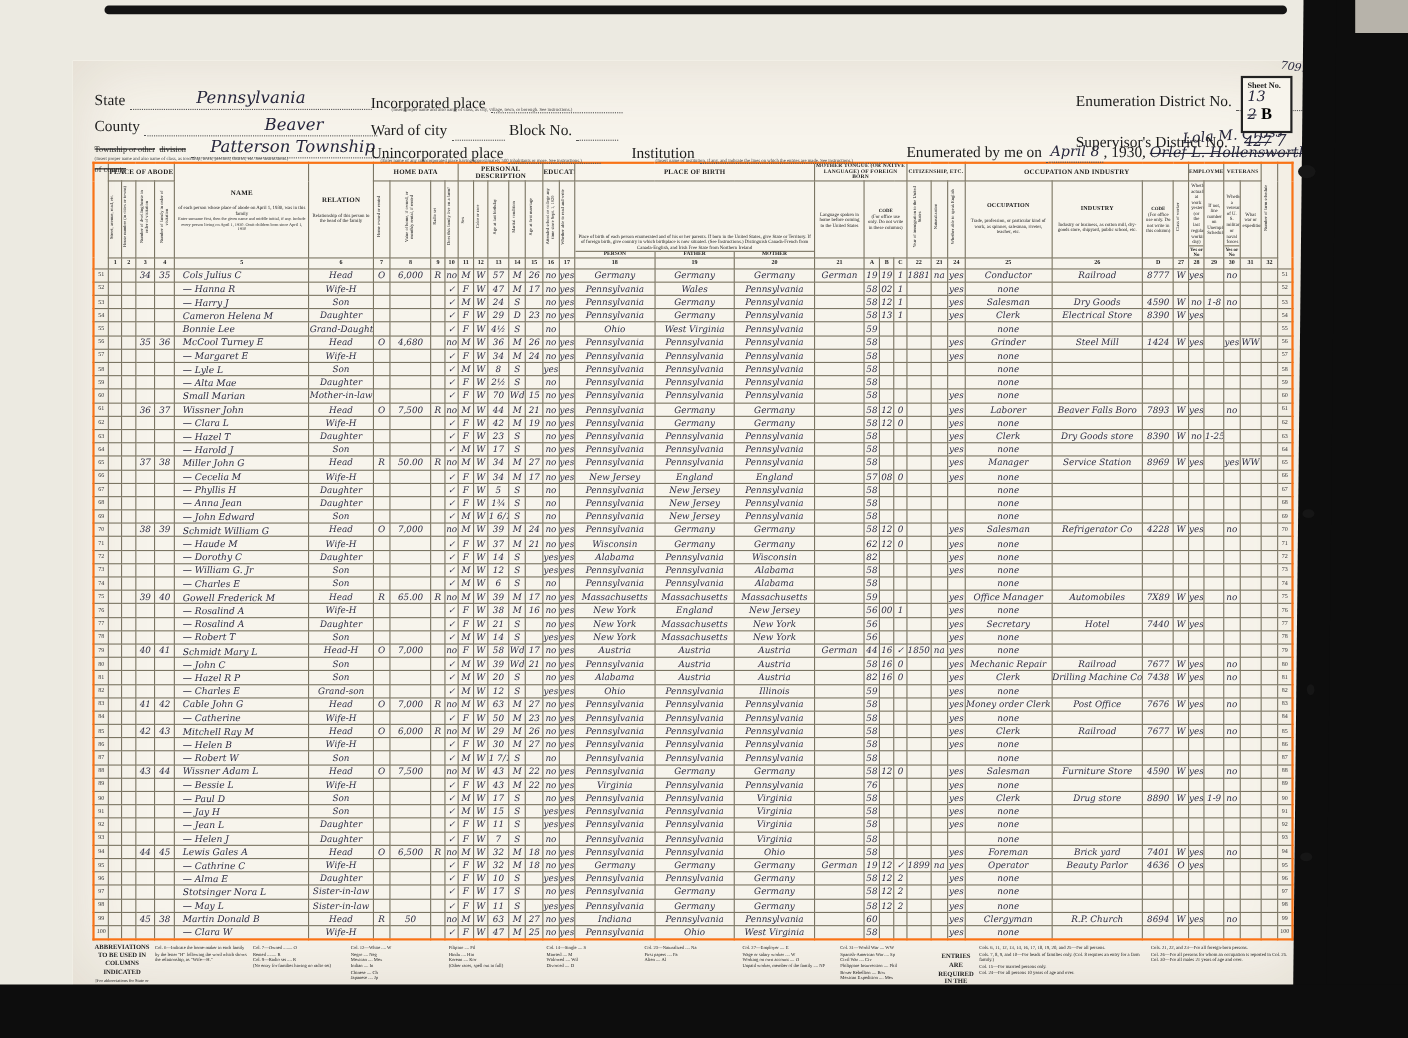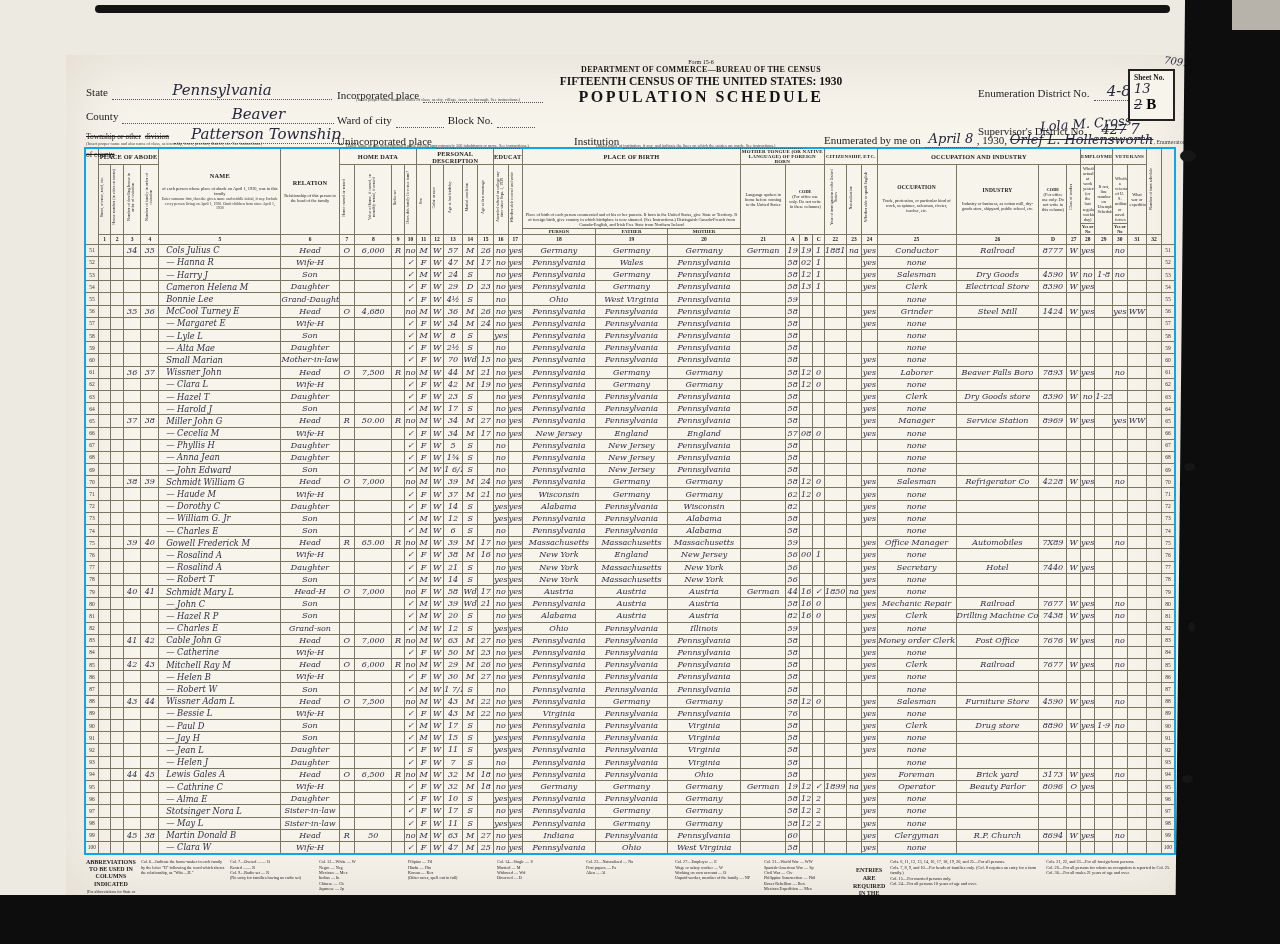--- a/index.html
+++ b/index.html
@@ -7,37 +7,37 @@
   #scan{background:#eceae1;}
   #rstrip{position:absolute;right:0;top:0;width:86px;height:944px;background:#0d0d0d;}
   #rstrip-edge{position:absolute;right:70px;top:-10px;width:30px;height:980px;background:#0d0d0d;transform:rotate(.6deg);}
   #corner-blob{position:absolute;right:0;top:0;width:48px;height:30px;background:#b7b3aa;}
   #bstrip{position:absolute;left:0;bottom:0;width:1280px;height:49px;background:#0d0d0d;}
   #topbar{position:absolute;left:95px;top:5px;width:1075px;height:8px;background:#141414;border-radius:4px;}
   .edge-dot{position:absolute;background:#161616;border-radius:50%;z-index:5;}
   .paper{position:absolute;left:66px;top:55px;width:1128px;height:840px;background:#f7f4ec;box-shadow:inset 0 0 70px rgba(120,100,70,.18);}
   #hdr{position:relative;height:92px;}
   .fld{position:absolute;white-space:nowrap;}
-  .lbl{font-size:11px;color:#1c1c1c;}
+  .lbl{font-size:14px;color:#1c1c1c;}
   .lbl8{font-size:7.5px;color:#1c1c1c;}
   .tiny{font-size:4.3px;color:#444;}
   .dotl{border-bottom:1px dotted #555;display:inline-block;vertical-align:bottom;text-align:center;}
   .hwv{font-family:"DejaVu Serif",serif;font-style:italic;color:#26263c;font-size:15px;line-height:1;}
   .hw13{font-size:13px;}
   .hw10{font-size:10px;}
   .strike{text-decoration:line-through;}
   .struckword{text-decoration:line-through;}
   #ctr{position:absolute;left:420px;top:4px;width:430px;text-align:center;color:#151515;}
   #ctr .f1{font-size:6px;}
   #ctr .f2{font-size:8px;font-weight:bold;letter-spacing:.3px;}
   #ctr .f3{font-size:11.5px;font-weight:bold;margin-top:1px;}
   #ctr .f4{font-size:16px;font-weight:bold;letter-spacing:2.5px;margin-top:1px;}
   #sheetbox{position:absolute;left:1062px;top:14px;width:47px;height:52px;border:2px solid #222;padding:2px 4px;box-sizing:border-box;background:#f7f4ec;}
   .sig{position:absolute;left:30px;top:-13px;transform:rotate(-4deg);font-size:13px;white-space:nowrap;}
-  #census{border-collapse:collapse;table-layout:fixed;width:1092px;margin:0 0 0 18px;border:2px solid #0ea5e9;}
+  #census{border-collapse:collapse;table-layout:fixed;width:1092px;margin:0 0 0 18px;border:2px solid #f97316;}
   #census th,#census td{border:1px solid #7b7563;padding:0;overflow:hidden;}
   #census thead th{font-family:"Liberation Serif",serif;color:#1b1b1b;vertical-align:middle;}
   .grp{font-size:6.3px;font-weight:bold;letter-spacing:.2px;height:13px;}
   .sm{font-size:5px;}
   .gd{font-size:4.4px;font-weight:normal;line-height:1.15;padding:1px 2px;color:#222;white-space:normal;}
   .gn{font-size:3.9px;font-weight:normal;line-height:1.1;padding:0 2px;color:#333;white-space:normal;}
   .v{writing-mode:vertical-rl;transform:rotate(180deg);font-size:4.1px;font-weight:normal;line-height:1.05;display:inline-block;max-height:56px;overflow:hidden;white-space:normal;width:10px;}
   th.num{font-size:5.5px;font-weight:bold;height:9px;}
   .pfm{display:flex;border-top:1px solid #7b7563;font-size:5px;font-weight:bold;}
   .pfm span{flex:1;border-right:1px solid #7b7563;text-align:center;}
@@ -88,26 +88,20 @@
         <span class="dotl" style="width:48px"></span>
         <span class="lbl">Block No.</span>
         <span class="dotl" style="width:38px"></span>
       </div>
       <div class="fld" style="left:271px;top:76px">
         <span class="lbl">Unincorporated place</span>
         <span class="dotl" style="width:84px"></span>
       </div>
       <div class="fld tiny" style="left:280px;top:88px;width:190px;white-space:normal">(Enter name of any unincorporated place having approximately 500 inhabitants or more.  See instructions.)</div>
 
-      <div id="ctr">
-        <div class="f1">Form 15-6</div>
-        <div class="f2">DEPARTMENT OF COMMERCE—BUREAU OF THE CENSUS</div>
-        <div class="f3">FIFTEENTH CENSUS OF THE UNITED STATES:  1930</div>
-        <div class="f4">POPULATION SCHEDULE</div>
-      </div>
 
       <div class="fld" style="left:508px;top:76px">
         <span class="lbl">Institution</span>
         <span class="dotl" style="width:180px"></span>
       </div>
       <div class="fld tiny" style="left:530px;top:88px;width:220px;white-space:normal">(Insert name of institution, if any, and indicate the lines on which the entries are made.  See instructions.)</div>
 
       <div class="fld" style="left:758px;top:74px">
         <span class="lbl">Enumerated by me on</span>
         <span class="dotl" style="width:52px"><span class="hwv hw13">April 8</span></span><span class="lbl">, </span><span class="lbl">1930</span><span class="lbl">, </span>
@@ -2044,21 +2038,21 @@
             <td class="hw">Ohio</td>
             <td class="hw"></td>
             <td class="hw">58</td>
             <td class="hw"></td>
             <td class="hw"></td>
             <td class="hw"></td>
             <td class="hw"></td>
             <td class="hw">yes</td>
             <td class="hw">Foreman</td>
             <td class="hw">Brick yard</td>
-            <td class="hw">3173</td>
+            <td class="hw">7401</td>
             <td class="hw">W</td>
             <td class="hw">yes</td>
             <td class="hw"></td>
             <td class="hw">no</td>
             <td class="hw"></td>
             <td class=""></td>
             <td class="lnc">94</td>
           </tr>
           <tr>
             <td class="lnc">95</td>
@@ -2084,21 +2078,21 @@
             <td class="hw">Germany</td>
             <td class="hw">German</td>
             <td class="hw">19</td>
             <td class="hw">12</td>
             <td class="hw">✓</td>
             <td class="hw">1899</td>
             <td class="hw">na</td>
             <td class="hw">yes</td>
             <td class="hw">Operator</td>
             <td class="hw">Beauty Parlor</td>
-            <td class="hw">8096</td>
+            <td class="hw">4636</td>
             <td class="hw">O</td>
             <td class="hw">yes</td>
             <td class="hw"></td>
             <td class="hw"></td>
             <td class="hw"></td>
             <td class=""></td>
             <td class="lnc">95</td>
           </tr>
           <tr>
             <td class="lnc">96</td>

